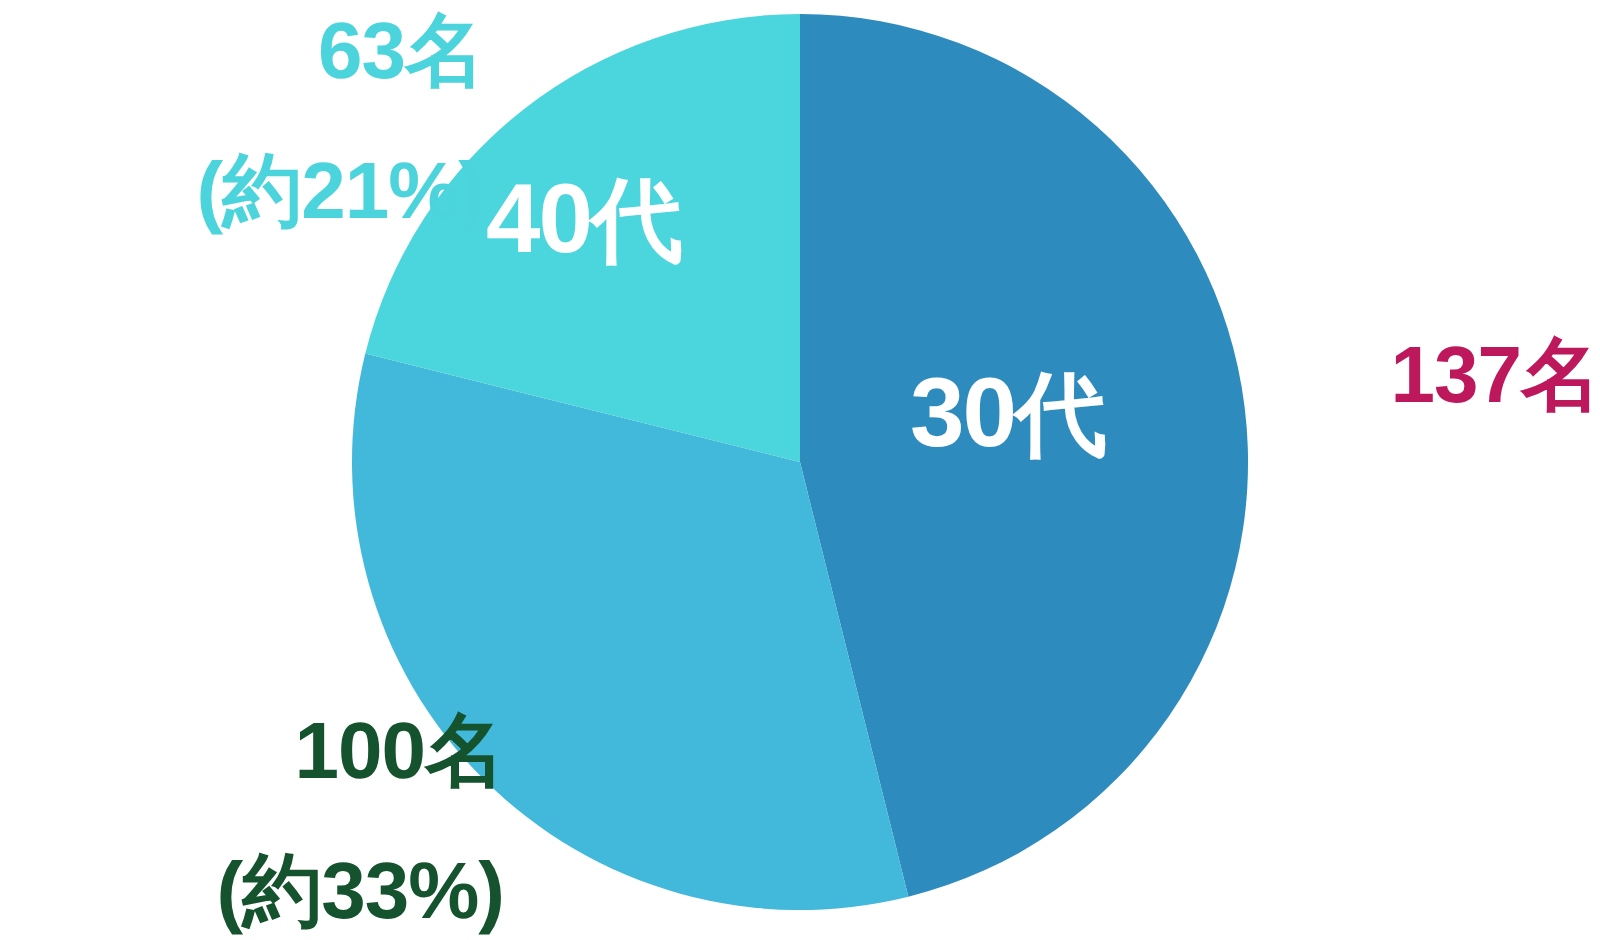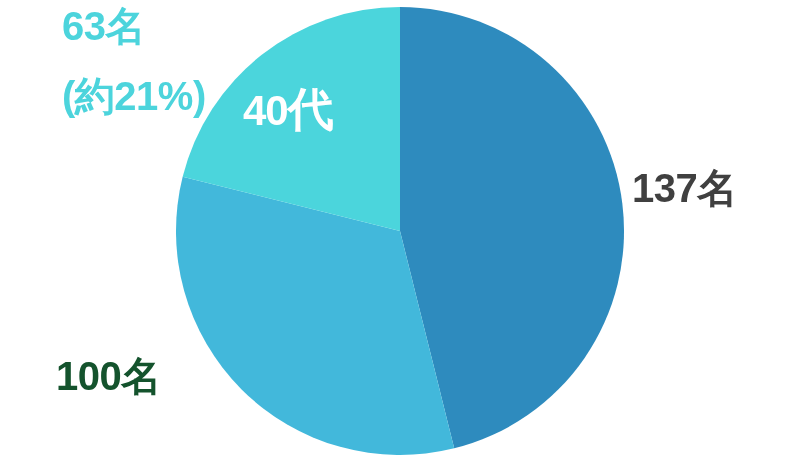--- a/index.html
+++ b/index.html
@@ -28,21 +28,21 @@
     top: 0;
     width: 800px;
     height: 470px;
     display: block;
   }
   
   .ext-label {
     position: absolute;
     font-weight: 700;
     line-height: 1.02;
-    text-align: left;
+    text-align: right;
     white-space: nowrap;
     letter-spacing: -0.5px;
   }
   .ext-label .ln1 {
     display: block;
     font-size: 40px;
   }
   .ext-label .ln2 {
     display: block;
     font-size: 40px;
@@ -66,21 +66,21 @@
   
   .slice-label {
     position: absolute;
     color: #ffffff;
     font-weight: 700;
     white-space: nowrap;
     line-height: 1;
     letter-spacing: -1px;
   }
   .slice-label .num {
-    font-size: 42px;
+    font-size: 49px;
     font-weight: 700;
   }
   .slice-label .unit {
     font-size: 46px;
     font-weight: 700;
   }
   #label-30s-inner {
     left: 455px;
     top: 183px;
   }
@@ -99,32 +99,36 @@
 <div id="chart-root">
 
   <svg id="pie-svg" viewBox="0 0 800 470">
     <g>
       <path id="slice-30s" d="M 400 231 L 400.00 7.00 A 224 224 0 0 1 454.19 448.35 Z" fill="#2E8BBE"></path>
       <path id="slice-20s" d="M 400 231 L 454.19 448.35 A 224 224 0 0 1 182.65 176.81 Z" fill="#42B8DB"></path>
       <path id="slice-40s" d="M 400 231 L 182.65 176.81 A 224 224 0 0 1 400.00 7.00 Z" fill="#4BD5DC"></path>
     </g>
   </svg>
 
+  <div class="slice-label" id="label-30s-inner">
+    <span class="num">30</span><span class="unit">代</span>
+  </div>
 
 
   <div class="slice-label" id="label-40s-inner">
     <span class="num">40</span><span class="unit">代</span>
   </div>
 
-  <div class="ext-label" id="label-30s-external" style="color: #404040;">
+  <div class="ext-label" id="label-30s-external" style="color: #be185d;">
     <span class="ln1">137名</span>
   </div>
 
   <div class="ext-label" id="label-40s-external" style="color: rgb(76, 212, 220);">
     <span class="ln1">63名</span>
     <span class="ln2">(約21%)</span>
   </div>
 
   <div class="ext-label" id="label-20s-external" style="color: #14532d;">
     <span class="ln1">100名</span>
+    <span class="ln2">(約33%)</span>
   </div>
 
 </div>
 
 </body></html>

